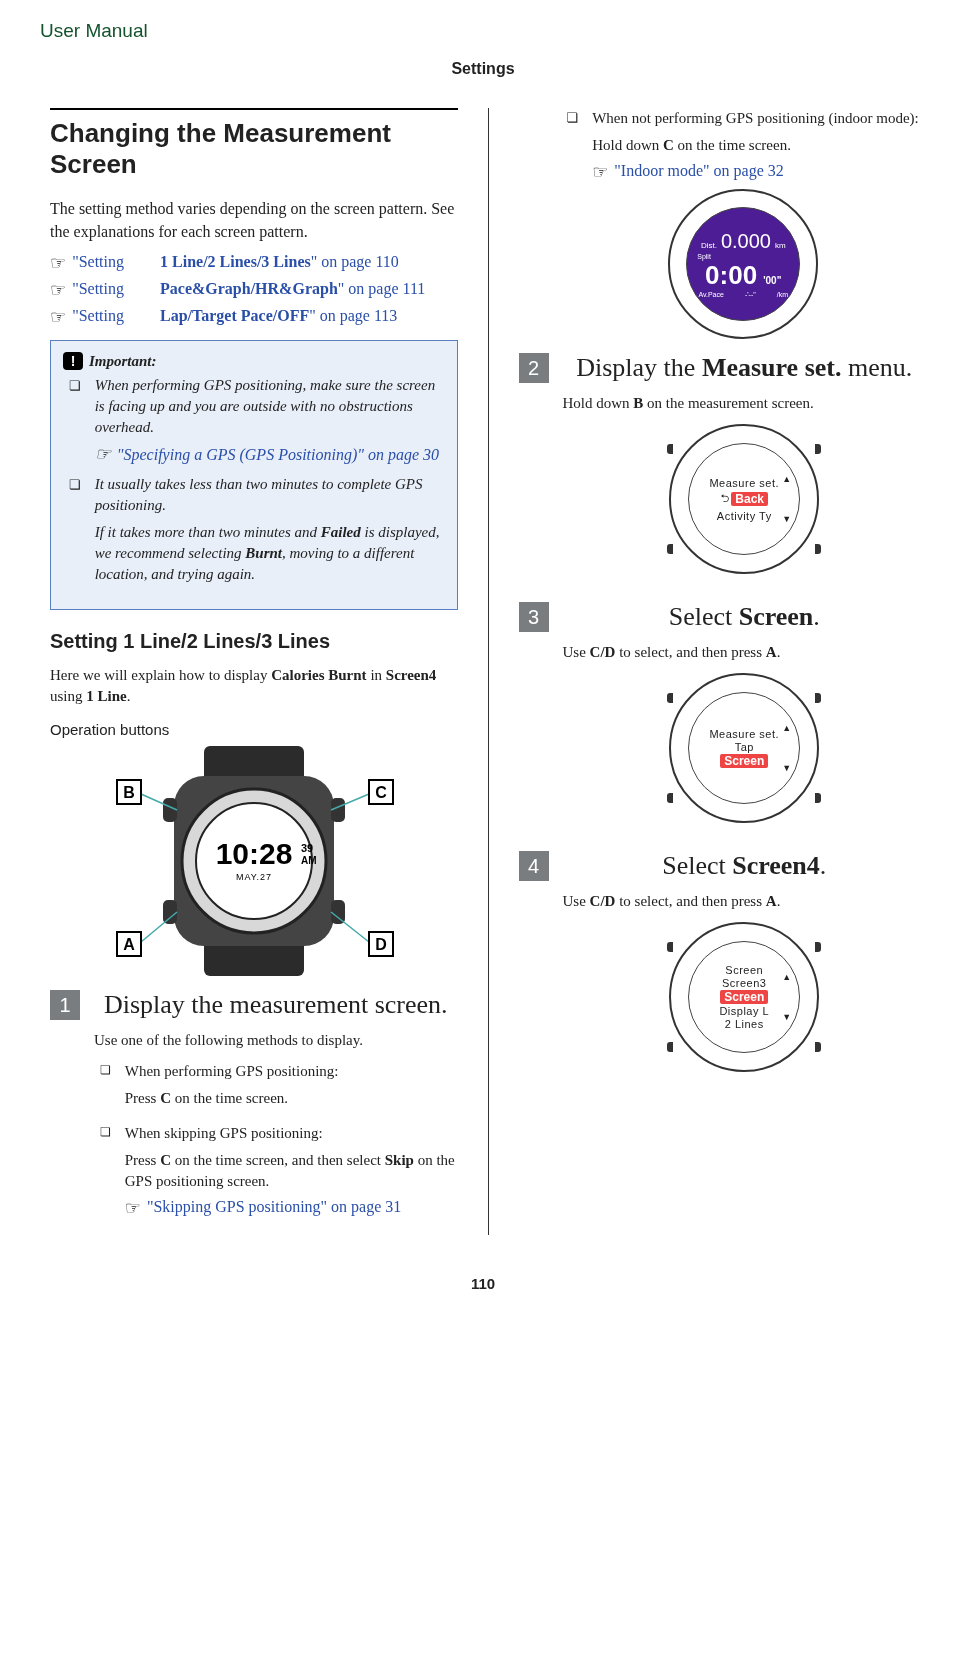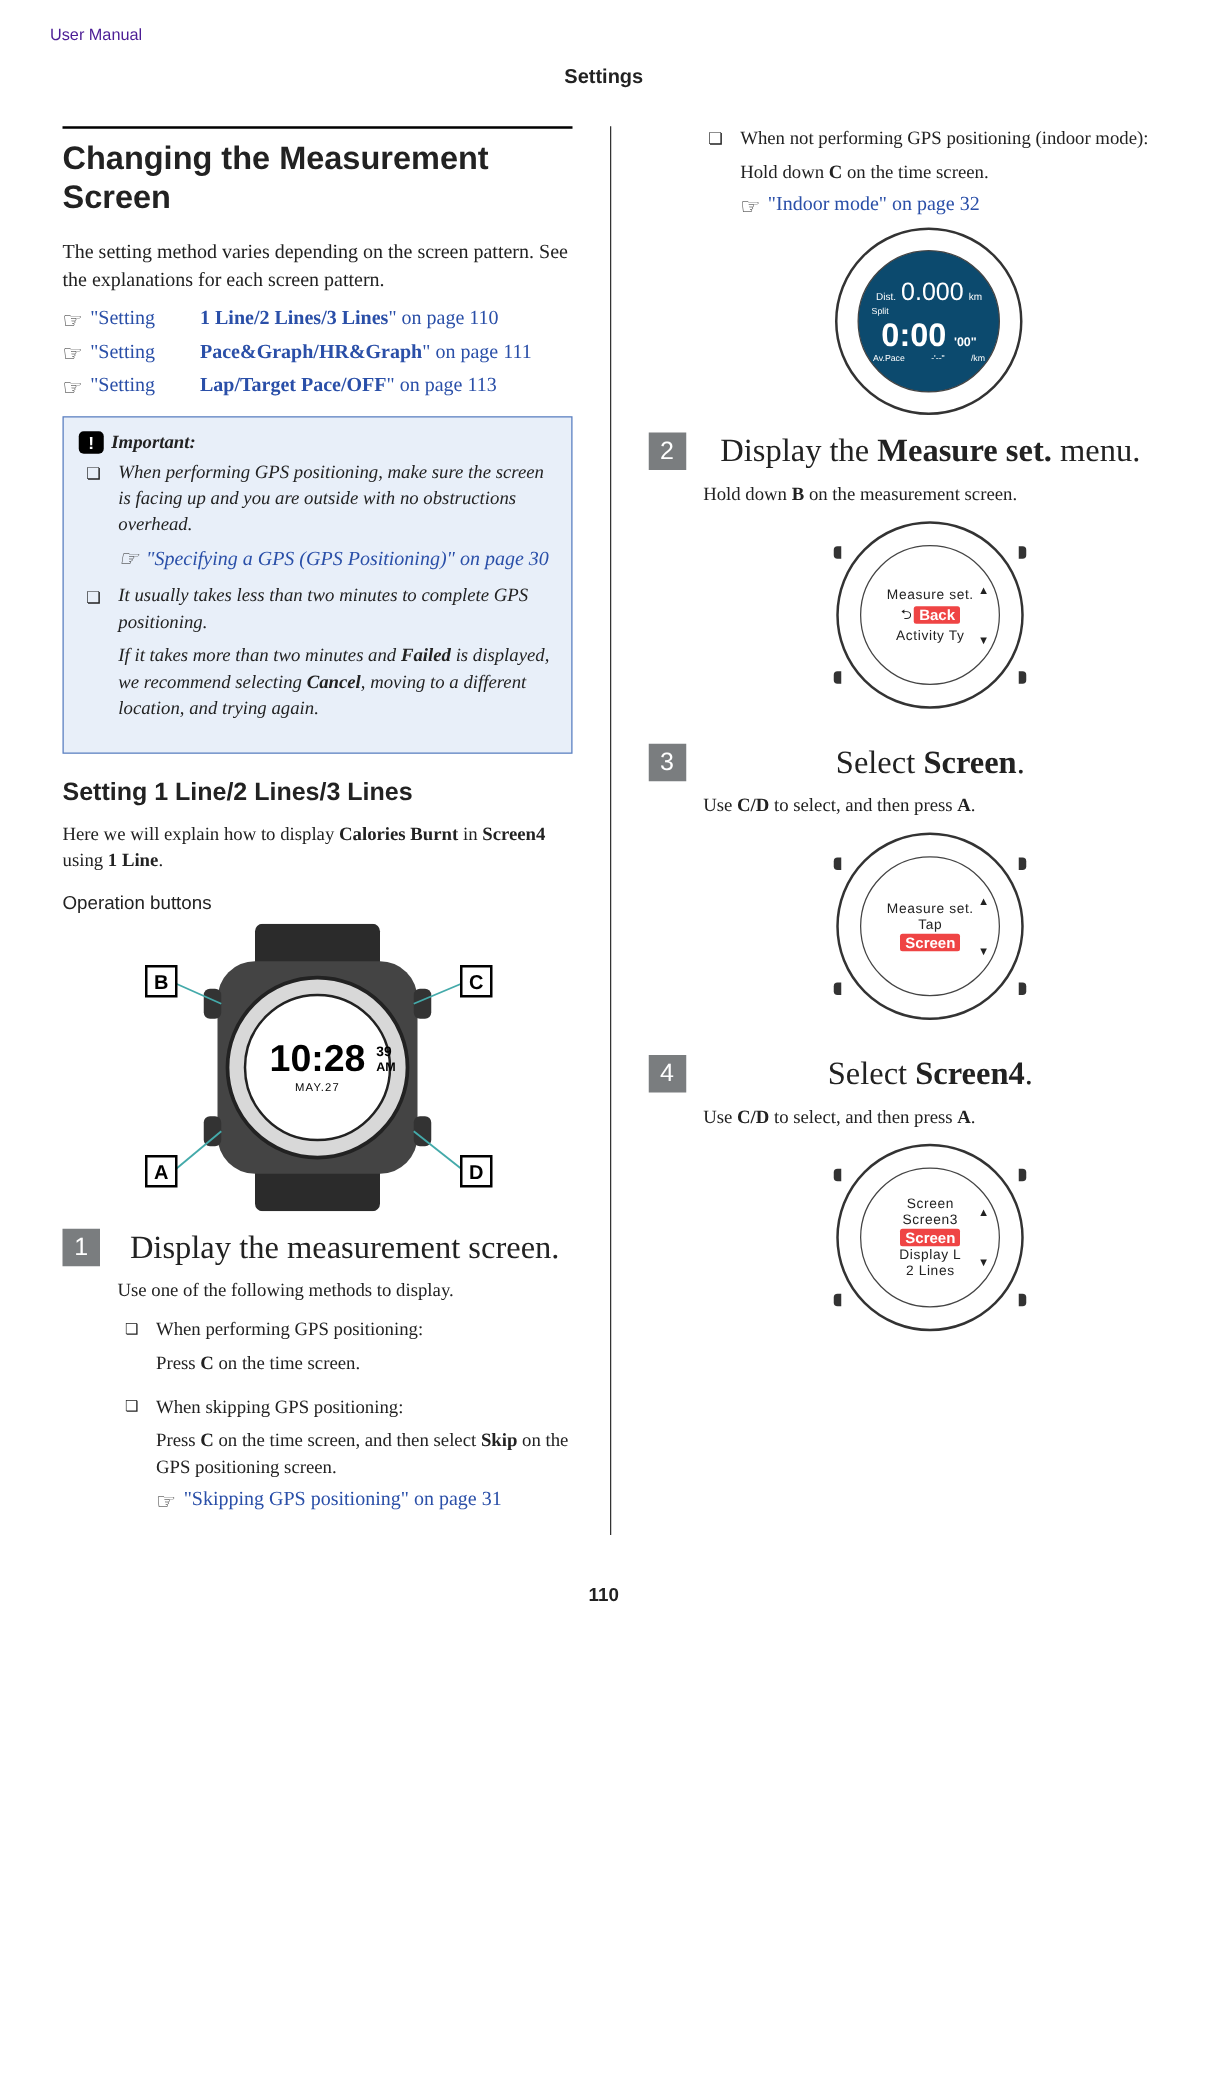--- a/index.html
+++ b/index.html
@@ -7,22 +7,22 @@
     font-family: Georgia, 'Times New Roman', serif;
     background: #fff;
     color: #222;
     width: 966px;
     margin: 0 auto;
     padding: 20px 40px 40px 40px;
     position: relative;
   }
   .header-bar {
     font-family: Arial, Helvetica, sans-serif;
-    font-size: 13px;
-    color: #4c1d95;
+    font-size: 19px;
+    color: #14532d;
     margin-bottom: 18px;
   }
   .section-title {
     text-align: center;
     font-family: Arial, Helvetica, sans-serif;
     font-weight: bold;
     font-size: 16px;
     margin-bottom: 30px;
   }
   .columns {
@@ -225,21 +225,21 @@
     width: 150px; height: 150px;
     border-radius: 50%;
     border: 2px solid #333;
     background: #fff;
     display:flex; align-items:center; justify-content:center;
     position: relative;
   }
   .circle-dark .inner-dark {
     width: 114px; height:114px;
     border-radius:50%;
-    background:#0c4a6e;
+    background:#4c1d95;
     color:#fff;
     font-family: Arial, sans-serif;
     display:flex; flex-direction:column; align-items:center; justify-content:center;
     border:1px solid #444;
   }
   .circle-dark .top-row { font-size:8px; display:flex; gap:4px; align-items:baseline;}
   .circle-dark .top-row .val { font-size:20px; font-weight:normal;}
   .circle-dark .mid-row { display:flex; align-items:baseline; gap:6px; }
   .circle-dark .mid-row .big { font-size:26px; font-weight:bold; font-family: 'Arial Black', Arial, sans-serif;}
   .circle-dark .mid-row .sec { font-size:10px; font-weight:bold;}
@@ -303,21 +303,21 @@
               <span class="pointer-icon">☞</span>
               <span class="link-blue">"Specifying a GPS (GPS Positioning)" on page 30</span>
             </div>
           </div>
         </li>
         <li>
           <span class="bullet">❏</span>
           <div class="li-body">
             <p>It usually takes less than two minutes to complete GPS positioning.</p>
             <p>
-              <span>If it takes more than two minutes and </span><span class="bold">Failed</span><span> is displayed, we recommend selecting </span><span class="bold">Cancel</span><span>, moving to a different location, and trying again.</span>
+              <span>If it takes more than two minutes and </span><span class="bold">Failed</span><span> is displayed, we recommend selecting </span><span class="bold">Burnt</span><span>, moving to a different location, and trying again.</span>
             </p>
           </div>
         </li>
       </ul>
     </div>
 
     <h2>Setting 1 Line/2 Lines/3 Lines</h2>
     <p class="body-small">
       <span>Here we will explain how to display </span><span class="bold">Calories Burnt</span><span> in </span><span class="bold">Screen4</span><span> using </span><span class="bold">1 Line</span><span>.</span>
     </p>

